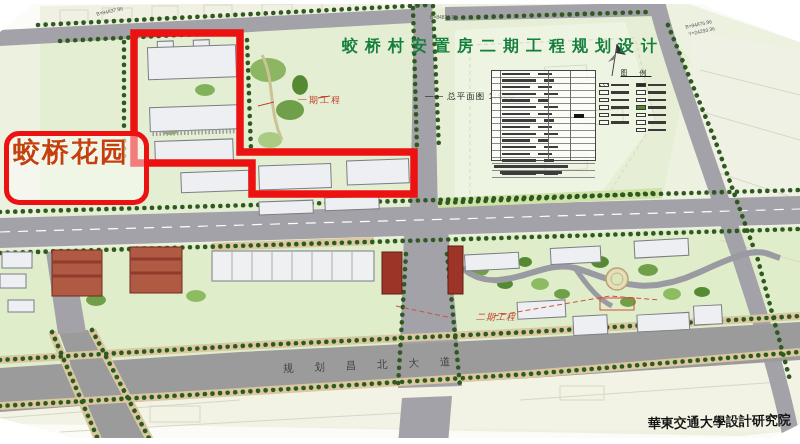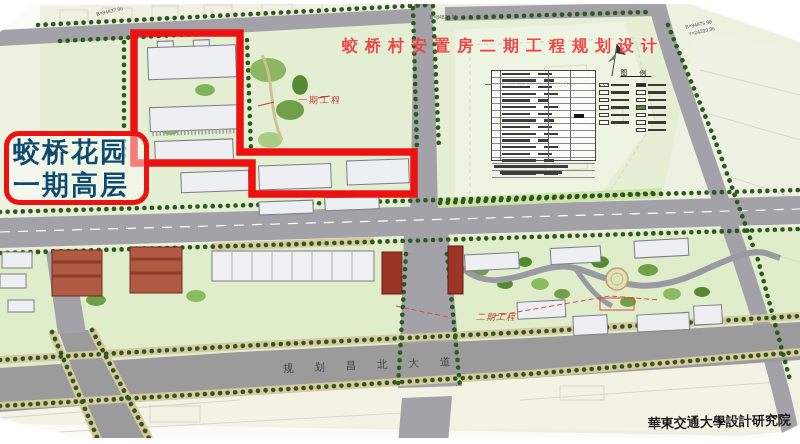--- a/index.html
+++ b/index.html
@@ -4,28 +4,28 @@
 <style>
   html,body{margin:0;padding:0;background:#ffffff;}
   #stage{position:relative;width:800px;height:444px;overflow:hidden;background:#fbfbf8;
          font-family:"Liberation Sans", sans-serif;}
   #map-svg{position:absolute;left:0;top:0;width:800px;height:444px;}
 
   .ovl{position:absolute;z-index:5;}
 
   .title-main{left:306px;top:36px;width:296px;text-align:center;
     font-family:"Liberation Serif", serif;font-weight:bold;font-size:16px;
-    letter-spacing:7px;color:#ef4444;white-space:nowrap;padding-left:36px;}
-  .title-sub{left:425px;top:55px;width:150px;text-align:right;
+    letter-spacing:7px;color:#15803d;white-space:nowrap;padding-left:36px;}
+  .title-sub{left:425px;top:67px;width:150px;text-align:left;
     font-size:8.5px;color:#23231f;letter-spacing:1px;white-space:nowrap;margin-top:24px;}
 
   .callout-box{left:4px;top:131px;width:145px;height:74px;border:5px solid #ec1212;
     border-radius:15px;background:rgba(255,255,255,0.45);box-sizing:border-box;}
   .callout-text{left:13px;top:136px;width:140px;font-size:27px;font-weight:bold;
-    color:#0c4a6e;line-height:33px;letter-spacing:2px;white-space:nowrap;
+    color:#c2410c;line-height:33px;letter-spacing:2px;white-space:nowrap;
     text-shadow:0 0 2px #ffffff,0 0 2px #ffffff;}
 
   .phase-lbl{font-size:9px;color:#c23a2b;white-space:nowrap;margin-left:22px;}
   .phase1{left:276px;top:94px;letter-spacing:2px;}
   .phase2{left:454px;top:311px;letter-spacing:1px;font-style:italic;}
 
   .roadname{left:283px;top:362px;font-size:10.5px;color:#3f4145;letter-spacing:9px;
     white-space:nowrap;transform:rotate(-2.4deg);transform-origin:left center;}
 
   .signature{left:648px;top:413px;font-family:"DejaVu Serif", serif;font-weight:bold;
@@ -240,21 +240,20 @@
     <polygon points="760,444 800,424 800,444"></polygon>
   </g>
 </svg>
 
 <div class="ovl title-main">蛟桥村安置房二期工程规划设计</div>
 <div class="ovl title-sub">——  总平面图  1:500</div>
 
 <div class="ovl callout-box"></div>
 <div class="ovl callout-text">
   <div>蛟桥花园</div>
-  <div>一期高层</div>
 </div>
 
 <div class="ovl phase-lbl phase1">一期工程</div>
 <div class="ovl phase-lbl phase2">二期工程</div>
 <div class="ovl roadname">规 划 昌 北 大 道</div>
 <div class="ovl signature">華東交通大學設計研究院</div>
 
 <div class="ovl marker m1">B=84837.96</div>
 <div class="ovl marker m2">B=84872.96</div>
 <div class="ovl marker m3">B=84875.96</div>

